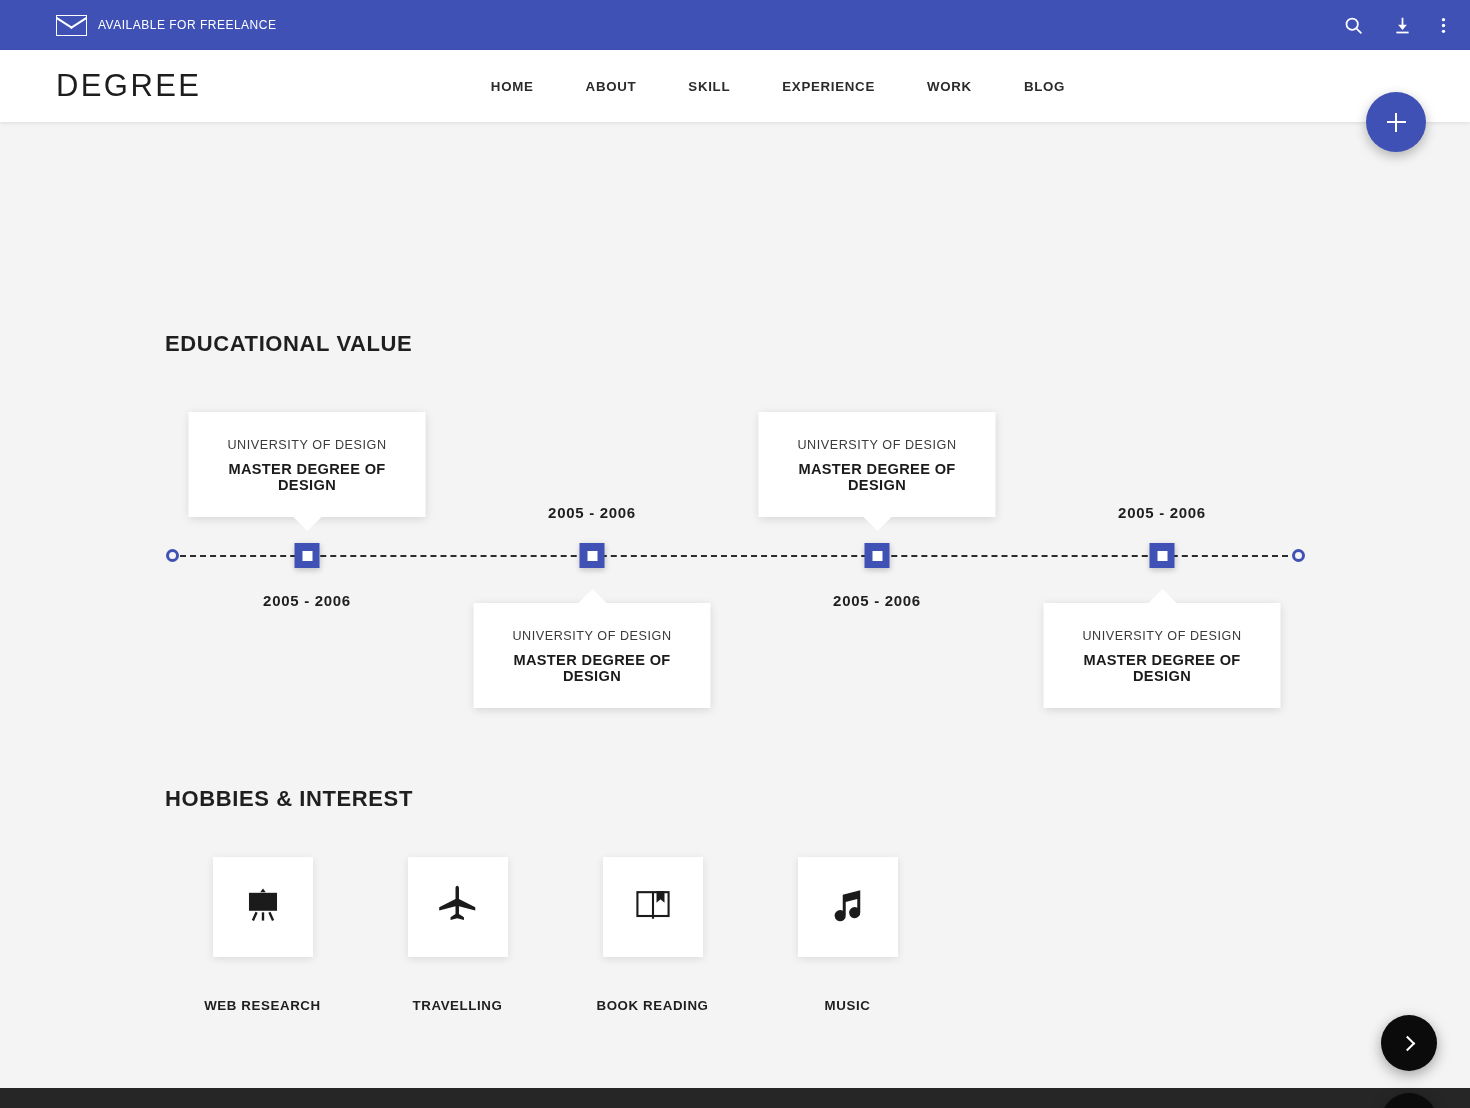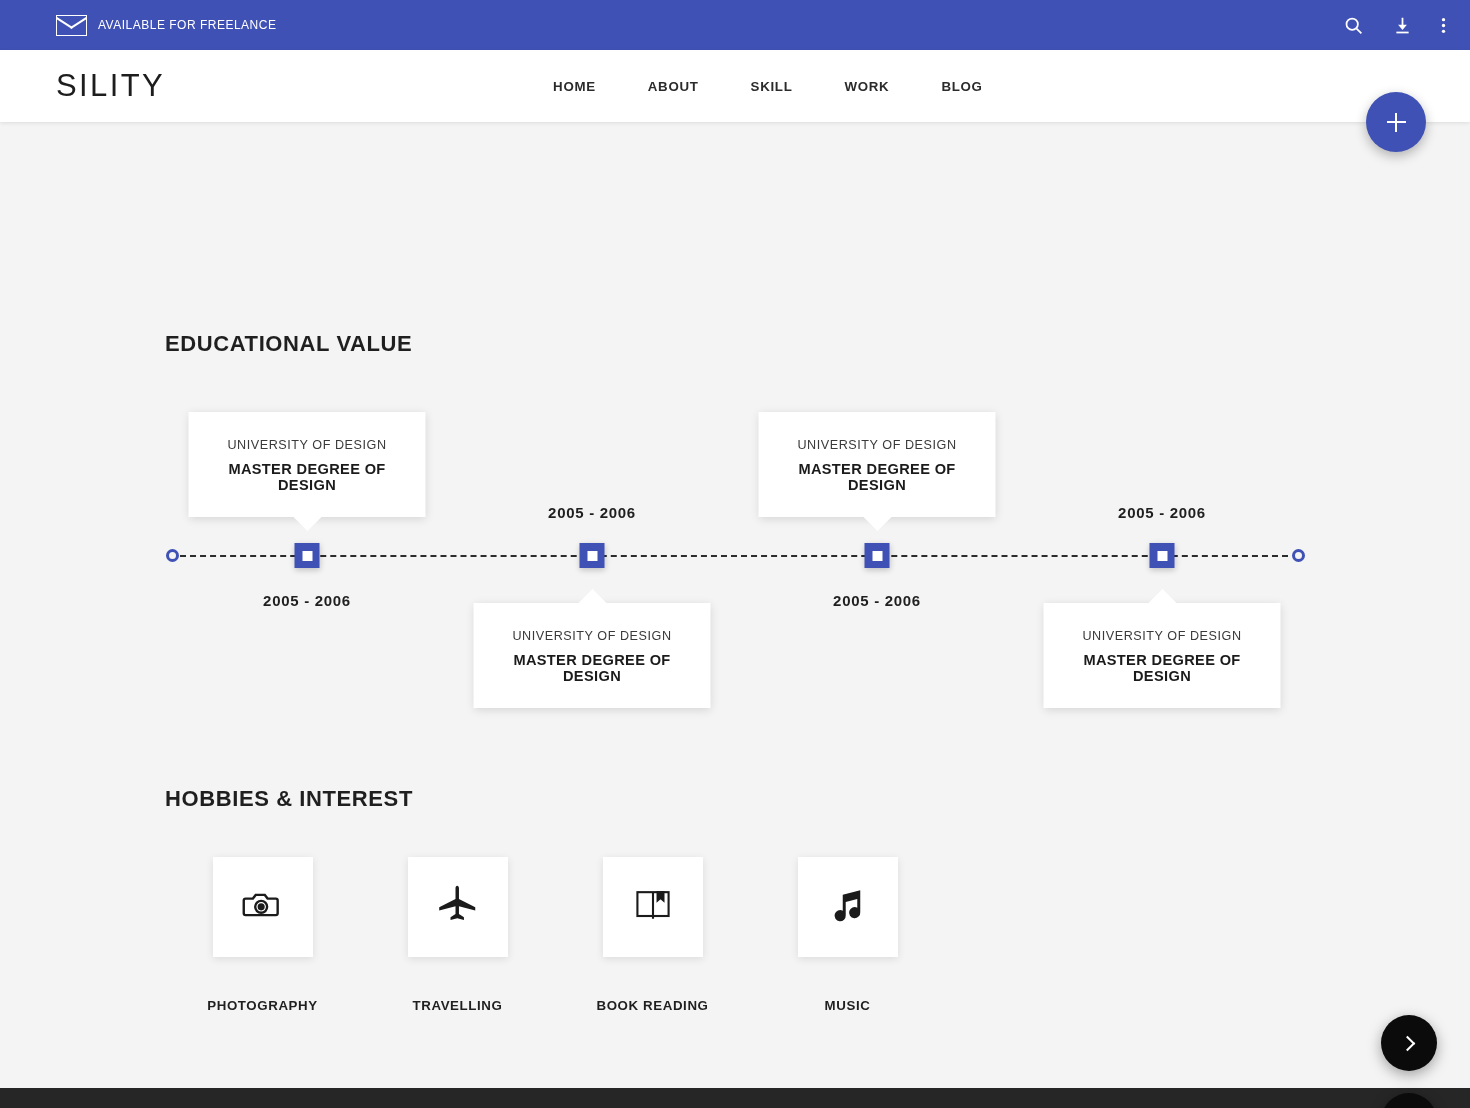--- a/index.html
+++ b/index.html
@@ -302,25 +302,26 @@
       <svg width="5" height="21" viewBox="0 0 6 24" fill="#ffffff">
         <circle cx="3" cy="5" r="2"></circle>
           <circle cx="3" cy="12" r="2"></circle>
           <circle cx="3" cy="19" r="2"></circle>
       </svg>
     </span>
   </div>
 </div>
 
 <div class="navbar">
-  <div class="logo">SILITY</div>
+  <div class="logo">DEGREE</div>
   <div class="nav-links" id="nav-links">
       <div class="nav-link">HOME</div>
       <div class="nav-link">ABOUT</div>
       <div class="nav-link">SKILL</div>
+      <div class="nav-link">EXPERIENCE</div>
       <div class="nav-link">WORK</div>
       <div class="nav-link">BLOG</div>
     </div>
 </div>
 
 <div class="fab-plus">
   <span class="plus-v"></span>
   <span class="plus-h"></span>
 </div>
 
@@ -375,26 +376,28 @@
         </div>
       </div>
   </div>
 
   <div class="section-title hob-title">HOBBIES &amp; INTEREST</div>
 
   <div class="hobbies" id="hobbies-list">
       <div class="hobby">
         <div class="hobby-tile">
           <span><svg width="44" height="44" viewBox="0 0 48 48" fill="none" stroke="#1b1b1b" stroke-width="2.6">
-              <path d="M5 17h8l3-4h10l3 4h9a2 2 0 0 1 2 2v14a2 2 0 0 1-2 2H5a2 2 0 0 1-2-2V19a2 2 0 0 1 2-2z"></path>
-              <circle cx="22" cy="26" r="6.5"></circle>
-              <circle cx="22" cy="26" r="2.6" fill="#1b1b1b"></circle>
+              <path d="M24 6 l3 4 h-6 z" fill="#1b1b1b" stroke="none"></path>
+              <rect x="10" y="12" width="28" height="17" fill="#1b1b1b"></rect>
+              <line x1="17" y1="32" x2="13" y2="41"></line>
+              <line x1="24" y1="32" x2="24" y2="41"></line>
+              <line x1="31" y1="32" x2="35" y2="41"></line>
             </svg></span>
         </div>
-        <div class="hobby-label">PHOTOGRAPHY</div>
+        <div class="hobby-label">WEB RESEARCH</div>
       </div>
       <div class="hobby">
         <div class="hobby-tile">
           <span><svg width="46" height="46" viewBox="0 0 48 48" fill="#1b1b1b">
               <path d="M23.2 4c1 0 1.8 1.2 1.8 2.6v11.2l17 8.6v3.4l-17-4.6v8.3l5.2 3.4v2.8l-7-1.9-7 1.9v-2.8l5.2-3.4v-8.3l-17 4.6v-3.4l17-8.6V6.6C21.4 5.2 22.2 4 23.2 4z"></path>
             </svg></span>
         </div>
         <div class="hobby-label">TRAVELLING</div>
       </div>
       <div class="hobby">

